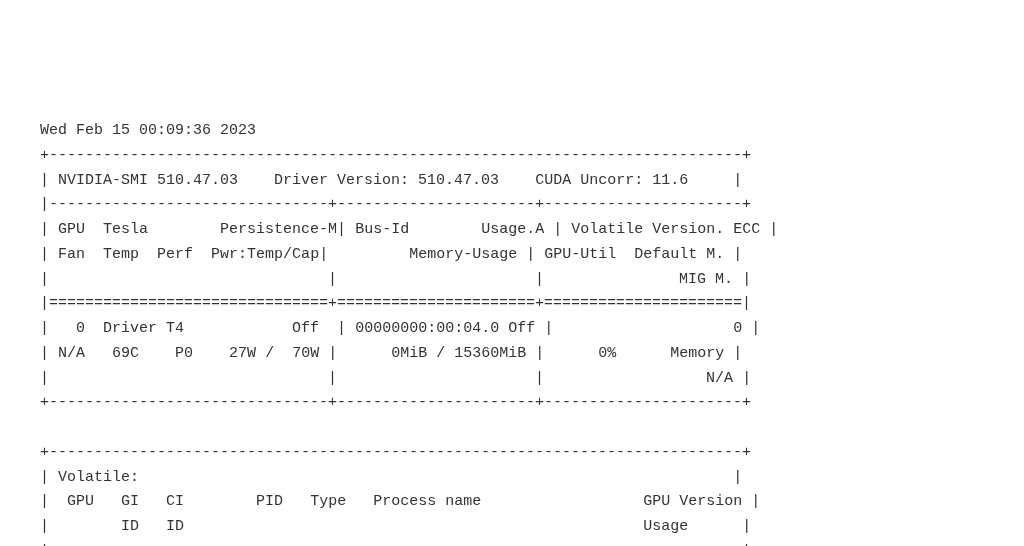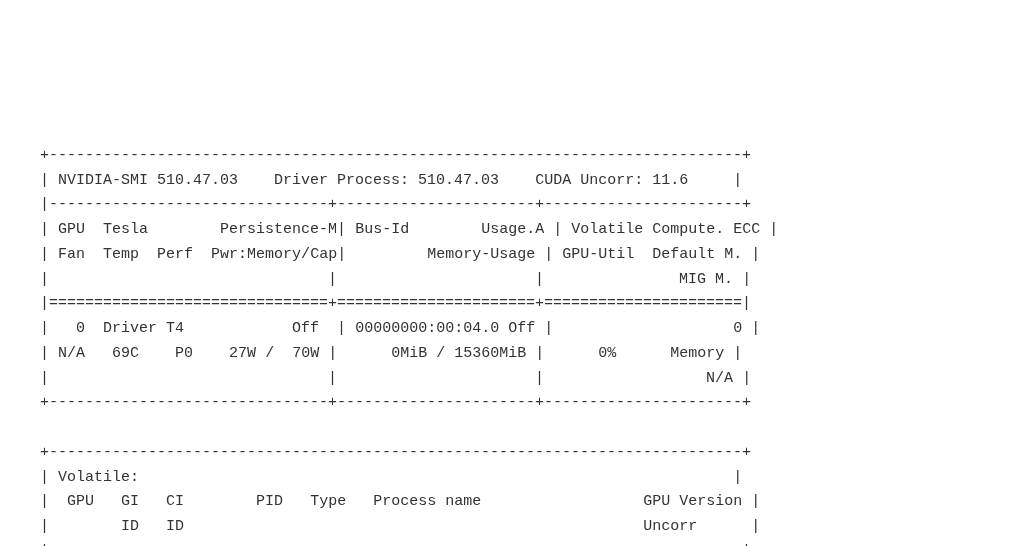--- a/index.html
+++ b/index.html
@@ -14,35 +14,35 @@
     }
     #terminal {
       white-space: pre;
     }
   </style>
 </head>
 <body>
 
 
 
-<div id="terminal">
+<div id="terminal"><span>Wed Feb 15 00:09:36 2023</span>
 +-----------------------------------------------------------------------------+
-| NVIDIA-SMI <span>510.47.03</span>    <span>Driver Process:</span> <span>510.47.03</span>    <span>CUDA Uncorr:</span> <span>11.6</span>     |
+| NVIDIA-SMI <span>510.47.03</span>    <span>Driver Version:</span> <span>510.47.03</span>    <span>CUDA Uncorr:</span> <span>11.6</span>     |
 |-------------------------------+----------------------+----------------------+
-| <span>GPU</span>  <span>Tesla</span>        <span>Persistence-M</span>| <span>Bus-Id</span>        <span>Usage.A</span> | <span>Volatile Compute. ECC</span> |
-| <span>Fan</span>  <span>Temp</span>  <span>Perf</span>  <span>Pwr:Memory/Cap</span>|         <span>Memory-Usage</span> | <span>GPU-Util</span>  <span>Default M.</span> |
+| <span>GPU</span>  <span>Tesla</span>        <span>Persistence-M</span>| <span>Bus-Id</span>        <span>Usage.A</span> | <span>Volatile Version. ECC</span> |
+| <span>Fan</span>  <span>Temp</span>  <span>Perf</span>  <span>Pwr:Temp/Cap</span>|         <span>Memory-Usage</span> | <span>GPU-Util</span>  <span>Default M.</span> |
 |                               |                      |               <span>MIG M.</span> |
 |===============================+======================+======================|
 |   <span>0</span>  <span>Driver T4</span>            <span>Off</span>  | <span>00000000:00:04.0</span> <span>Off</span> |                    <span>0</span> |
 | <span>N/A</span>   <span>69C</span>    <span>P0</span>    <span>27W</span> /  <span>70W</span> |      <span>0MiB</span> / <span>15360MiB</span> |      <span>0%</span>      <span>Memory</span> |
 |                               |                      |                  <span>N/A</span> |
 +-------------------------------+----------------------+----------------------+
                                                                                
 +-----------------------------------------------------------------------------+
 | <span>Volatile:</span>                                                                  |
 |  <span>GPU</span>   <span>GI</span>   <span>CI</span>        <span>PID</span>   <span>Type</span>   <span>Process name</span>                  <span>GPU Version</span> |
-|        <span>ID</span>   <span>ID</span>                                                   <span>Uncorr</span>      |
+|        <span>ID</span>   <span>ID</span>                                                   <span>Usage</span>      |
 |=============================================================================|
 |                                                   |
 +-----------------------------------------------------------------------------+</div>
 
 
 
 
 </body></html>

